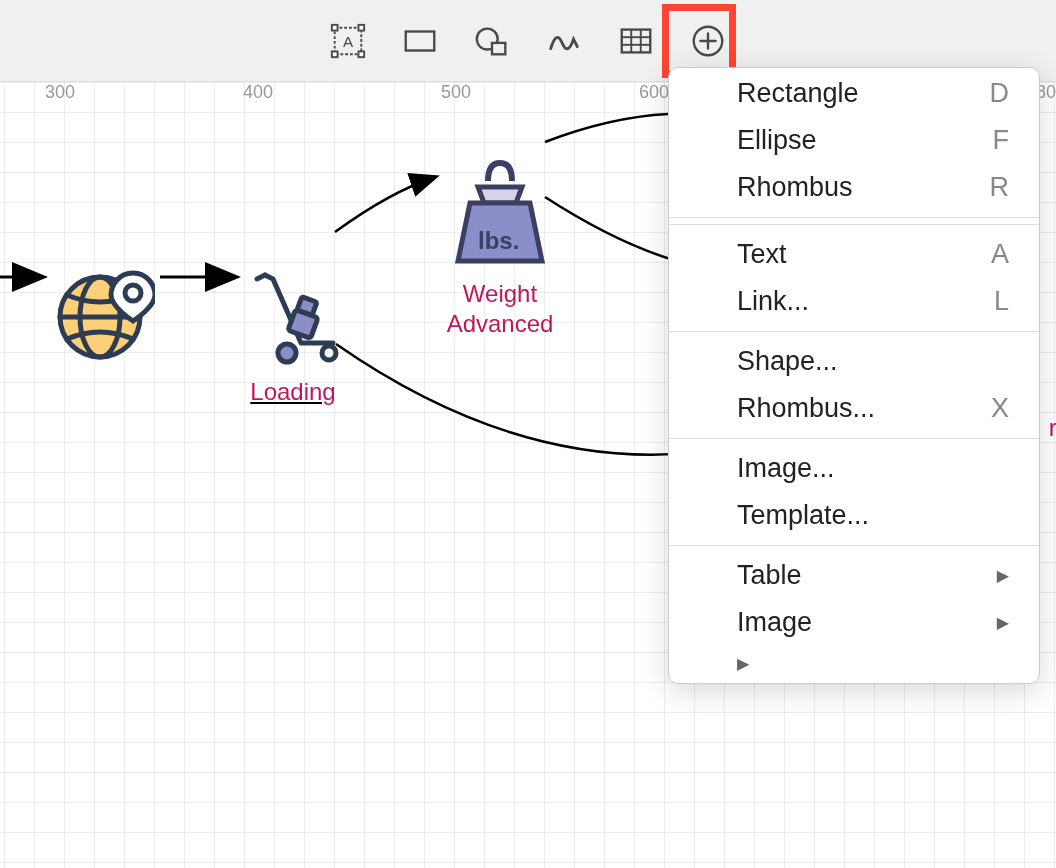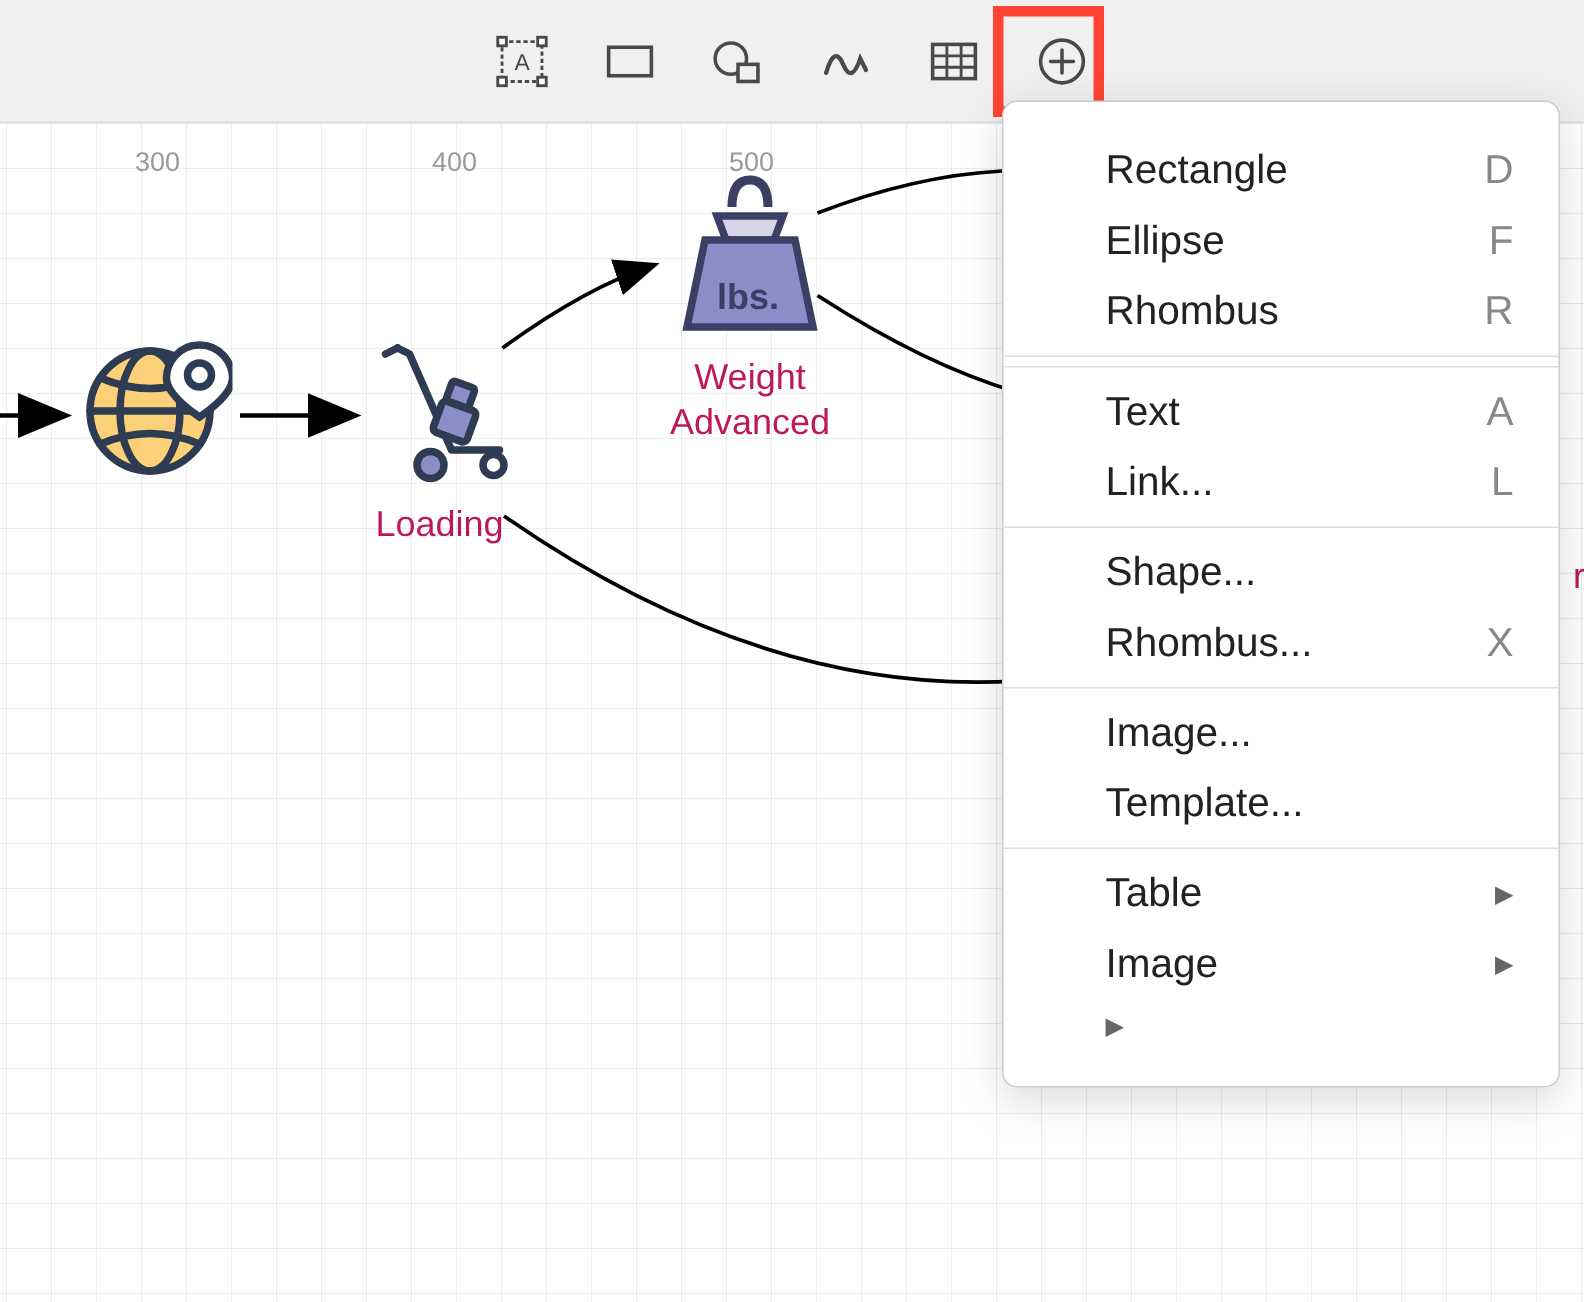--- a/index.html
+++ b/index.html
@@ -59,40 +59,40 @@
     position: absolute;
     inset: 0;
     background-image:
       linear-gradient(to right, rgba(0,0,0,0.07) 1px, transparent 1px),
       linear-gradient(to bottom, rgba(0,0,0,0.07) 1px, transparent 1px);
     background-size: 30px 30px;
     background-position: 4px 0;
   }
   .ruler {
     position: absolute;
-    top: 16px;
+    top: 0;
     left: 0;
     right: 0;
     height: 30px;
     display:flex;
-    margin-left:45px;
   }
   .ruler-tick {
     position:absolute;
     top:0;
     font-size:18px;
     color:#999;
     transform: translateX(-50%);
     text-align:center;
   }
 
   
   .node {
     position: absolute;
     text-align: center;
+    margin-top: 43px;
   }
   .node .label {
     font-size: 24px;
     color: #be185d;
     line-height: 1.25;
     margin-top: 8px;
   }
   .arrow-svg {
     position:absolute;
     overflow:visible;
@@ -102,21 +102,21 @@
   
   .menu {
     position: absolute;
     left: 668px;
     top: 67px;
     width: 372px;
     background: #fff;
     border: 1px solid #ccc;
     border-radius: 10px;
     box-shadow: 0 8px 30px rgba(0,0,0,0.15);
-    padding: 22px 0;
+    padding: 2px 0;
     z-index: 10;
   }
   .menu-item {
     display: flex;
     align-items: center;
     justify-content: space-between;
     padding: 8px 30px 8px 68px;
     font-size: 27px;
     color: #222;
     cursor: pointer;
@@ -236,21 +236,21 @@
       <circle cx="45" cy="52" r="40" class="globe-line"></circle>
       <ellipse cx="45" cy="52" rx="20" ry="40" class="globe-line"></ellipse>
       <line x1="5" y1="52" x2="85" y2="52" class="globe-line"></line>
       <path d="M 12 30 Q 45 44 78 30" class="globe-line"></path>
       <path d="M 12 74 Q 45 60 78 74" class="globe-line"></path>
       <path d="M 78 8 C 92 8 100 20 100 30 C 100 42 78 56 78 56 C 78 56 56 42 56 30 C 56 20 64 8 78 8 Z" fill="#fff" stroke="#2d3c52" stroke-width="5"></path>
       <circle cx="78" cy="28" r="8" fill="none" stroke="#2d3c52" stroke-width="5"></circle>
     </svg>
   </div>
 
-  <div class="node" style="left:238px; top:140px; width:110px;">
+  <div class="node" style="left:238px; top:140px; width:110px;text-decoration:underline;">
     <svg width="100" height="100" viewBox="0 0 100 100">
       <path d="M 22 10 L 30 14 L 58 78 L 90 78" class="cart-line"></path>
       <path d="M 22 10 L 14 14" class="cart-line"></path>
       <circle cx="44" cy="88" r="9" class="cart-fill"></circle>
       <circle cx="86" cy="88" r="7" class="cart-line" fill="#fff"></circle>
       <rect x="48" y="48" width="24" height="22" rx="3" class="cart-fill" transform="rotate(20 60 59)"></rect>
       <rect x="56" y="34" width="16" height="14" rx="2" class="cart-fill" transform="rotate(20 64 41)"></rect>
     </svg>
     <div class="label">Loading</div>
   </div>

